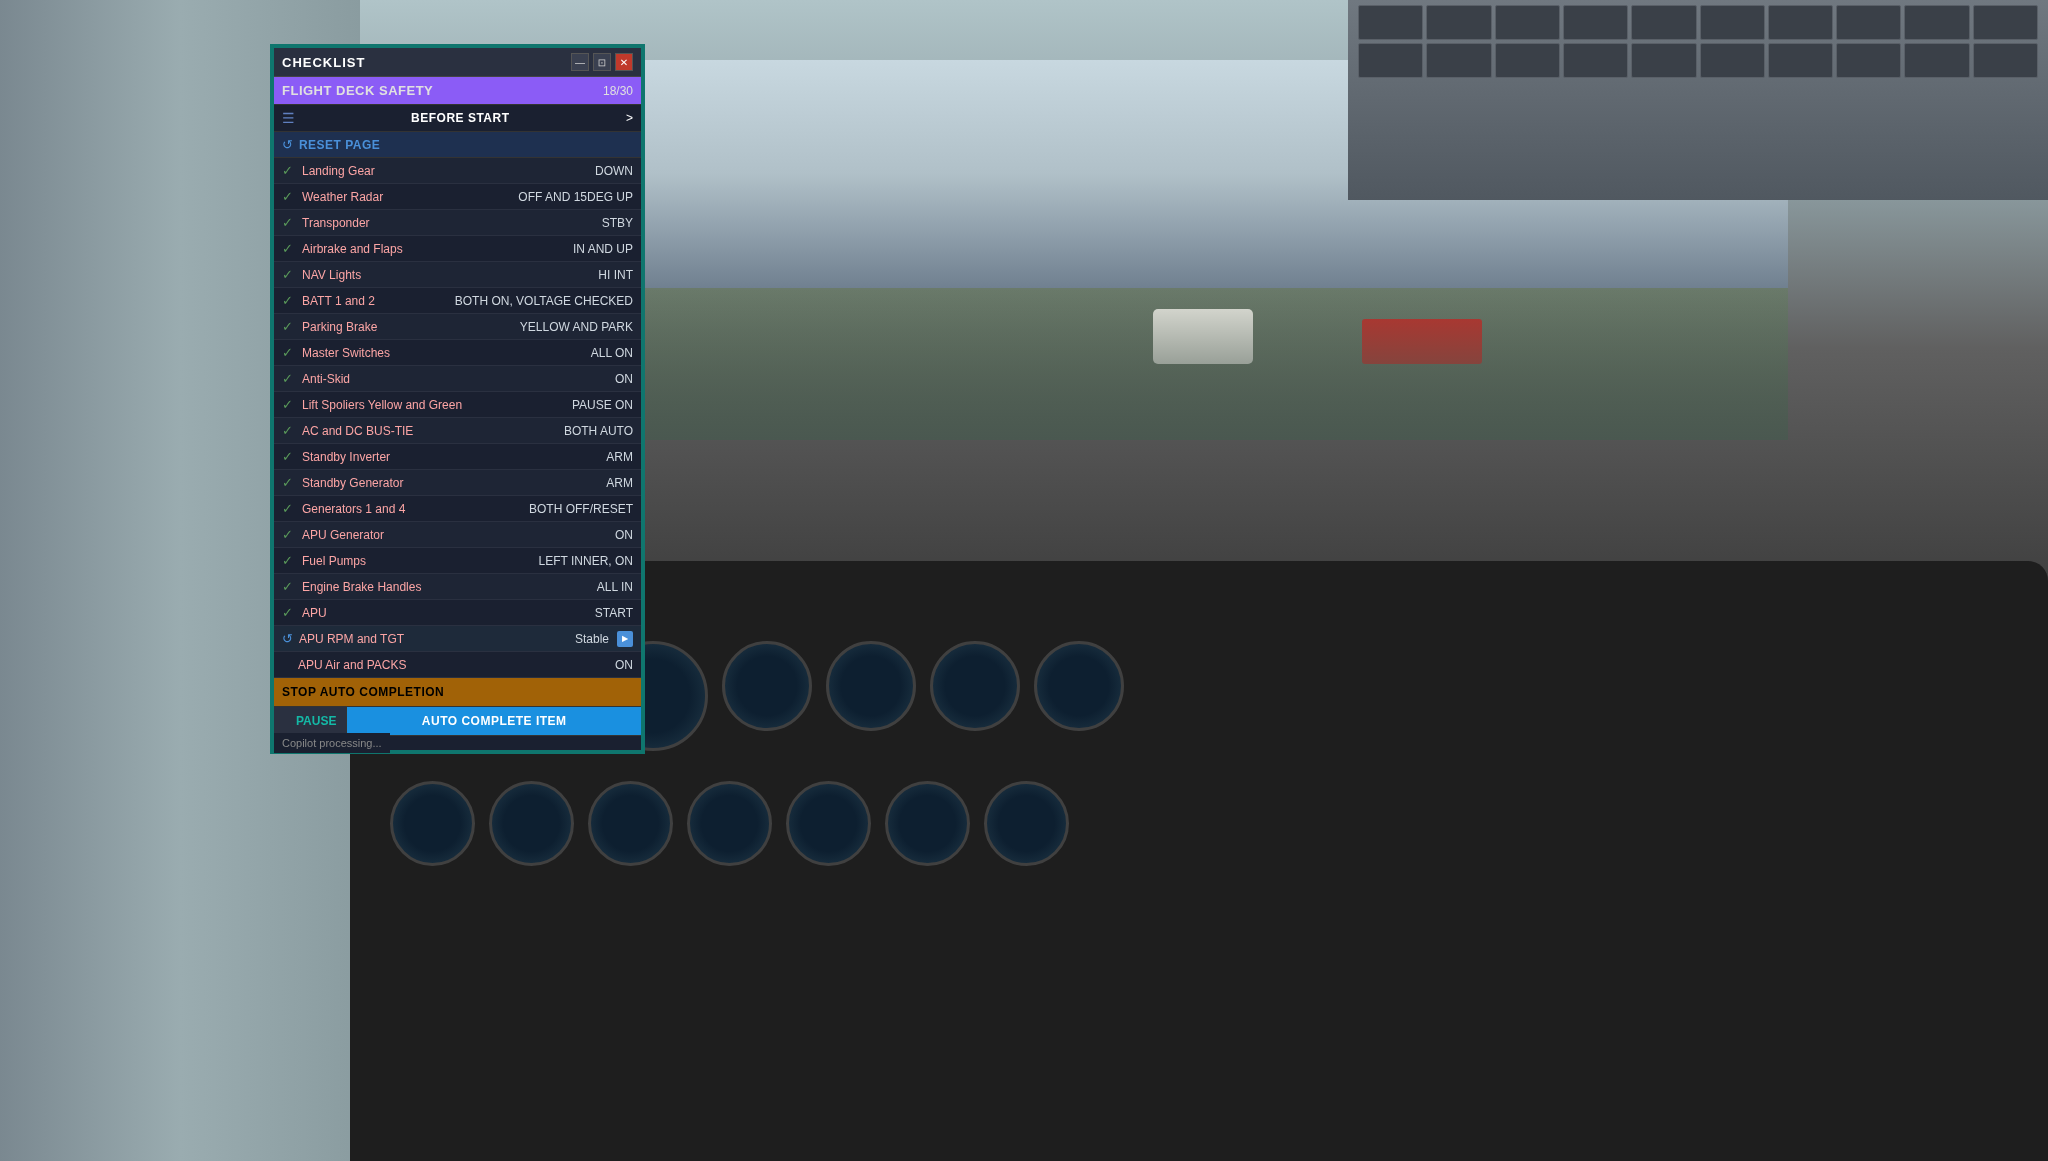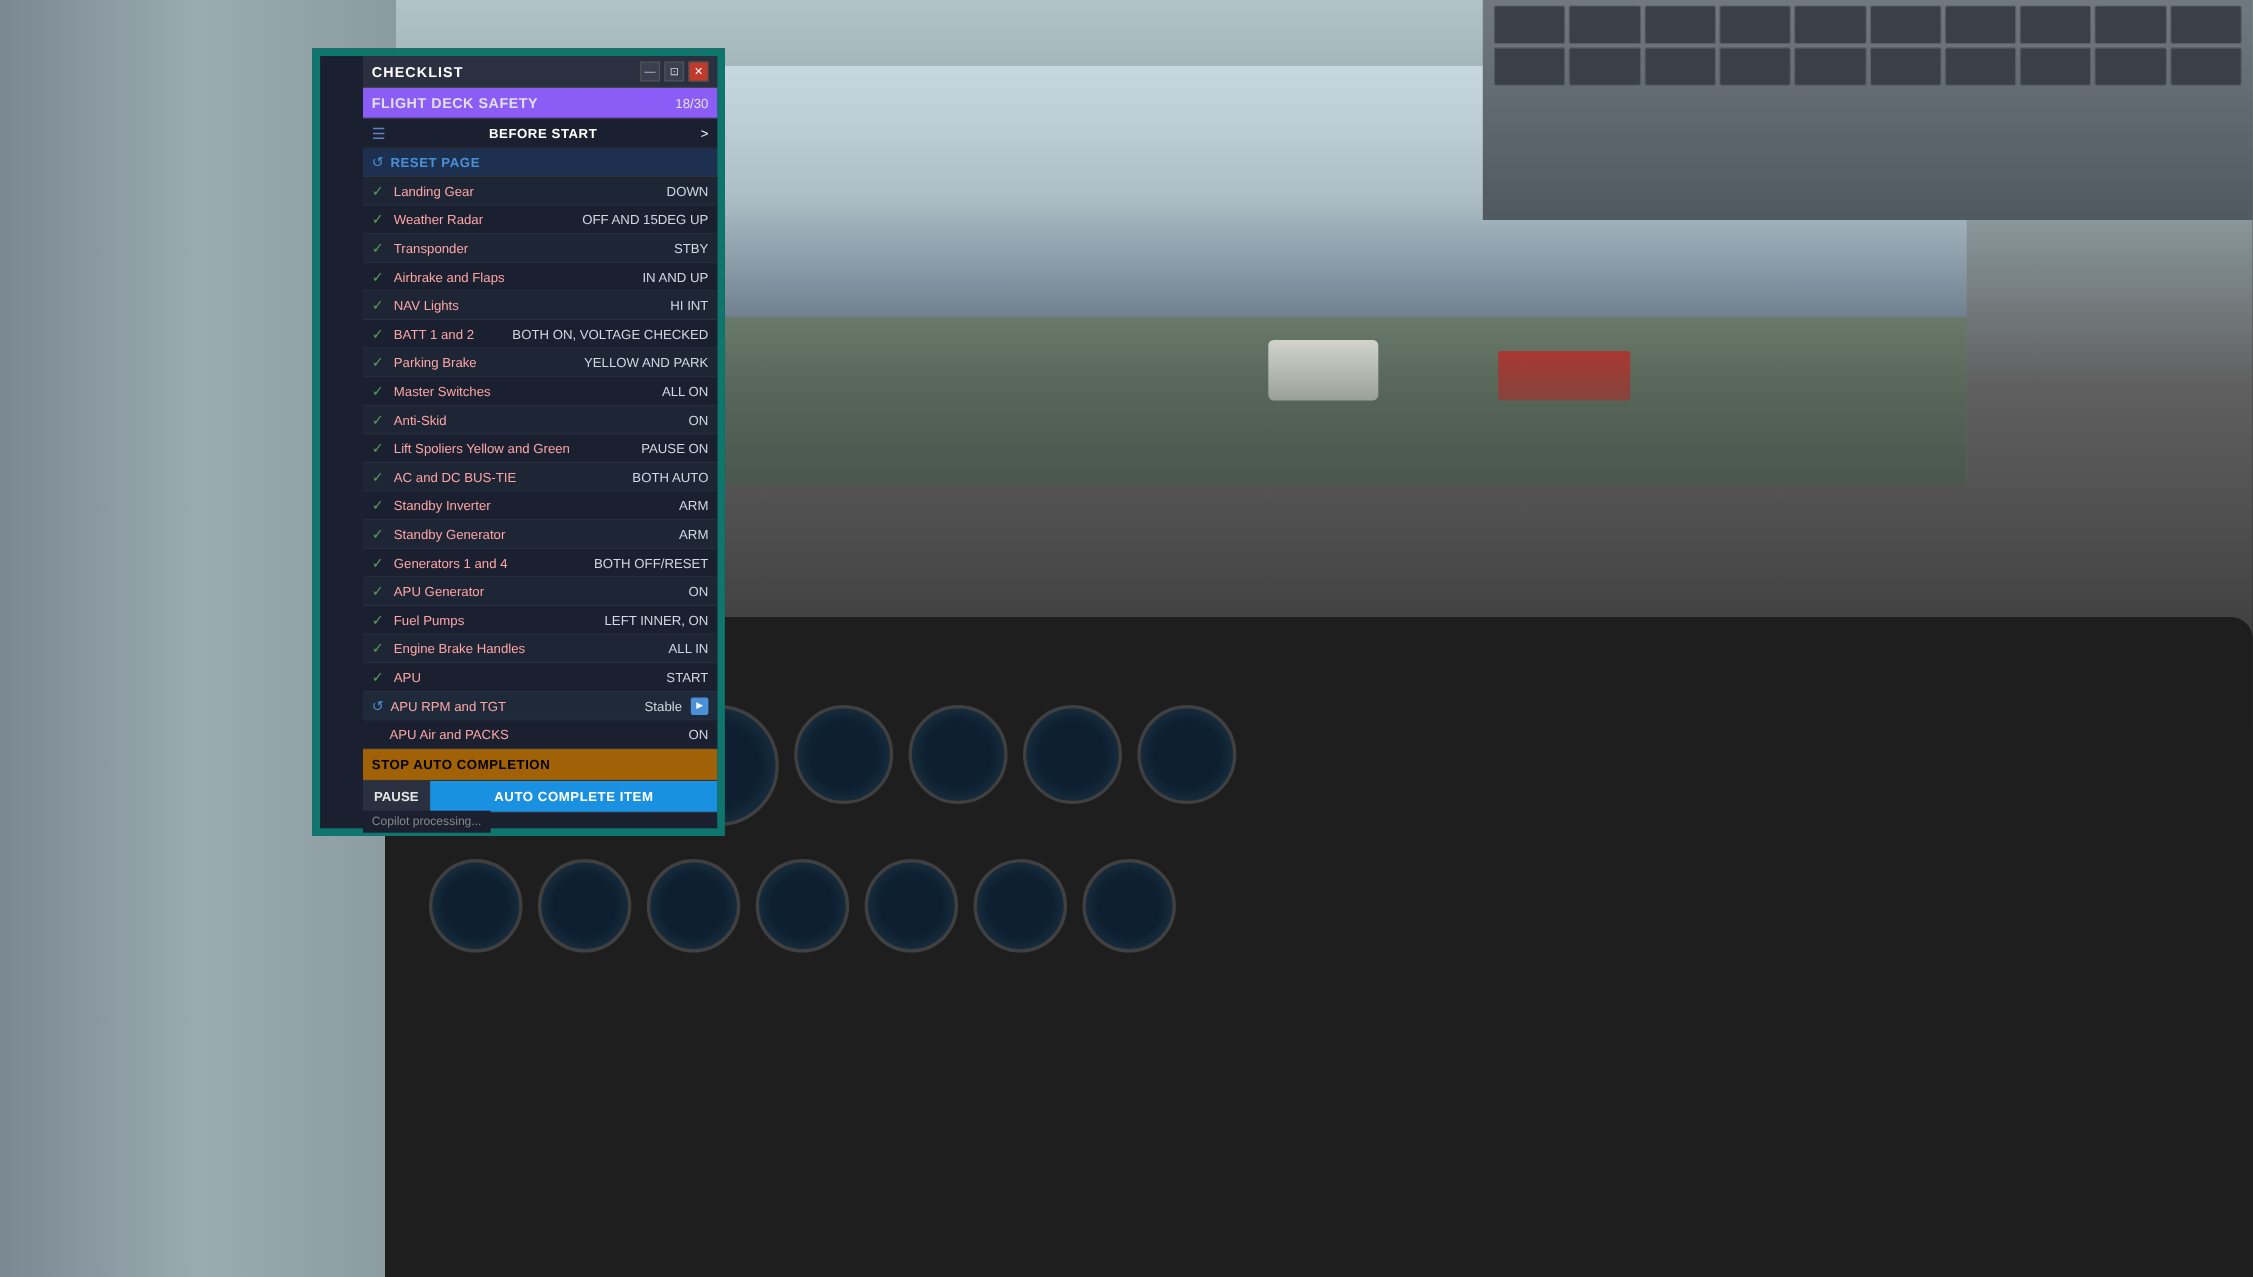--- a/index.html
+++ b/index.html
@@ -70,27 +70,26 @@
       justify-content: center;
       color: #fff;
       font-size: 8px;
       flex-shrink: 0;
     }
 
     
     .checklist-panel {
       position: absolute;
       top: 44px;
-      left: 284px;
+      left: 270px;
       width: 375px;
       background: #1a2030;
-      border: 7px solid #0f766e;
+      border: 4px solid #0f766e;
       z-index: 100;
       font-size: 12.5px;
-      padding-left: 39px;
     }
 
     .checklist-titlebar {
       display: flex;
       align-items: center;
       justify-content: space-between;
       background: #2a3040;
       padding: 5px 8px;
       border-bottom: 1px solid #444;
     }
@@ -286,23 +285,24 @@
 
     .pause-btn {
       background: #2a3040;
       padding: 7px 10px;
       flex: 0 0 auto;
       cursor: pointer;
       border-right: 1px solid #333;
     }
 
     .pause-text {
-      color: #e5e5e5;
+      color: #14b8a6;
       font-weight: bold;
       font-size: 12px;
+      margin-left: 12px;
     }
 
     .auto-complete-btn {
       background: #1a90e0;
       padding: 7px 10px;
       flex: 1;
       cursor: pointer;
       display: flex;
       align-items: center;
       justify-content: center;

